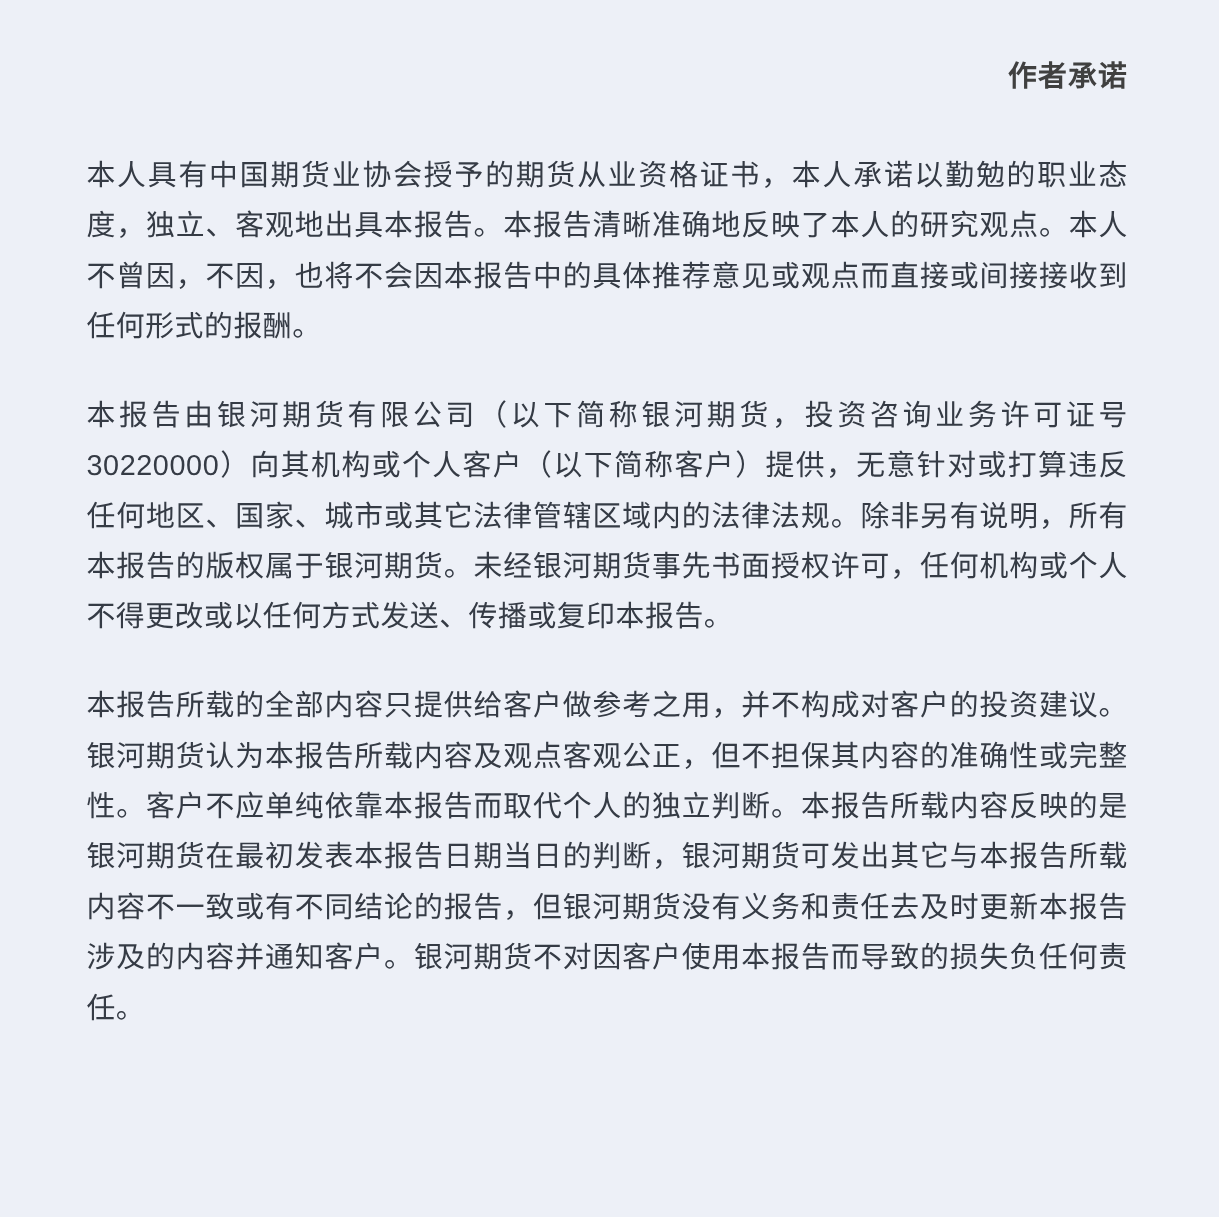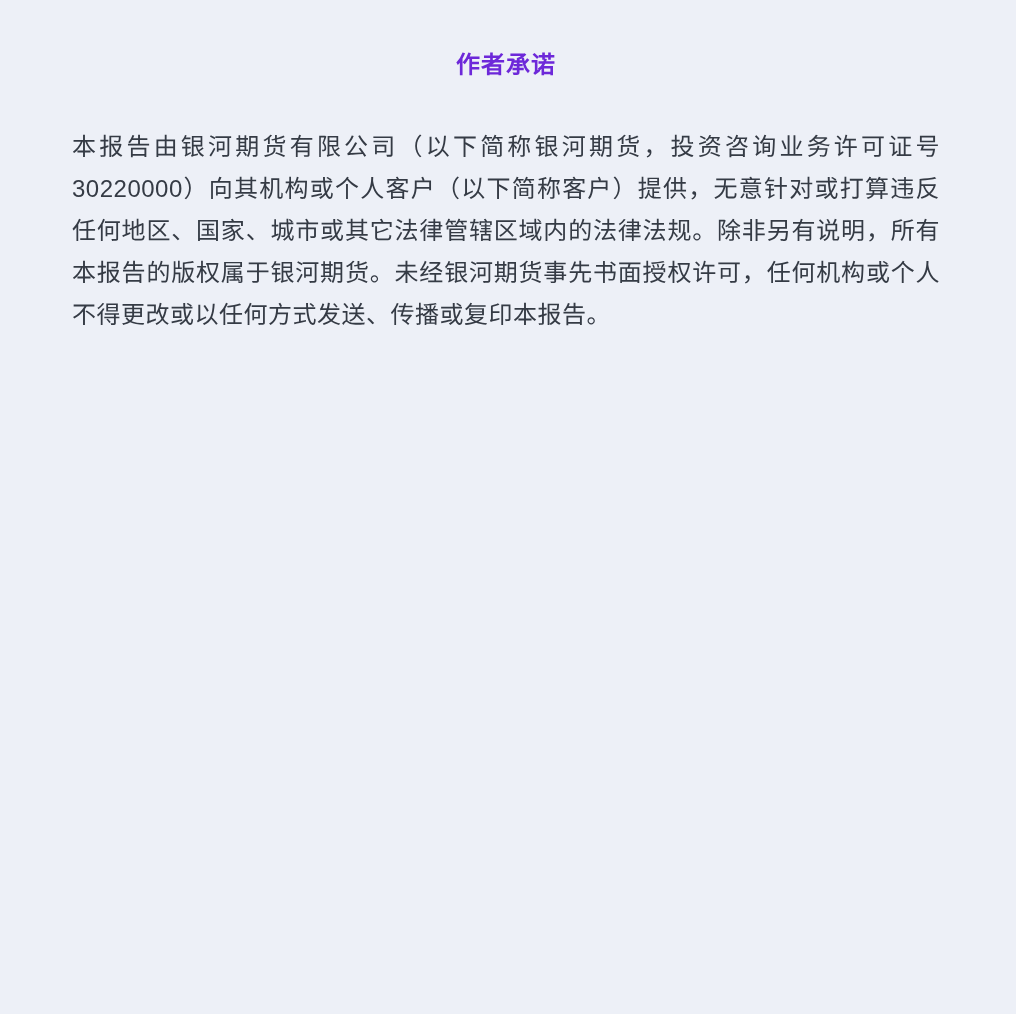--- a/index.html
+++ b/index.html
@@ -17,22 +17,22 @@
     box-sizing: border-box;
     background: #edf0f7;
     padding: 50px 76px 0 72px;
     overflow: hidden;
   }
   .section-heading {
     margin: 48px 0 0 0;
     font-size: 24px;
     line-height: 30px;
     font-weight: 700;
-    text-align: center;
-    color: #6d28d9;
+    text-align: right;
+    color: #404040;
     letter-spacing: 1px;
   }
   .section-heading.first {
     margin-top: 0;
   }
   .body-paragraph {
     margin: 32px 0 0 0;
     font-size: 24px;
     line-height: 42px;
     font-weight: 400;
@@ -44,18 +44,20 @@
     margin-top: 46px;
   }
 </style>
 </head>
 <body>
 
 <div class="page">
 
   <h2 class="section-heading first">作者承诺</h2>
 
+  <p class="body-paragraph">本人具有中国期货业协会授予的期货从业资格证书，本人承诺以勤勉的职业态度，独立、客观地出具本报告。本报告清晰准确地反映了本人的研究观点。本人不曾因，不因，也将不会因本报告中的具体推荐意见或观点而直接或间接接收到任何形式的报酬。</p>
 
 
   <p class="body-paragraph">本报告由银河期货有限公司（以下简称银河期货，投资咨询业务许可证号30220000）向其机构或个人客户（以下简称客户）提供，无意针对或打算违反任何地区、国家、城市或其它法律管辖区域内的法律法规。除非另有说明，所有本报告的版权属于银河期货。未经银河期货事先书面授权许可，任何机构或个人不得更改或以任何方式发送、传播或复印本报告。</p>
 
+  <p class="body-paragraph">本报告所载的全部内容只提供给客户做参考之用，并不构成对客户的投资建议。银河期货认为本报告所载内容及观点客观公正，但不担保其内容的准确性或完整性。客户不应单纯依靠本报告而取代个人的独立判断。本报告所载内容反映的是银河期货在最初发表本报告日期当日的判断，银河期货可发出其它与本报告所载内容不一致或有不同结论的报告，但银河期货没有义务和责任去及时更新本报告涉及的内容并通知客户。银河期货不对因客户使用本报告而导致的损失负任何责任。</p>
 
 </div>
 
 </body></html>

